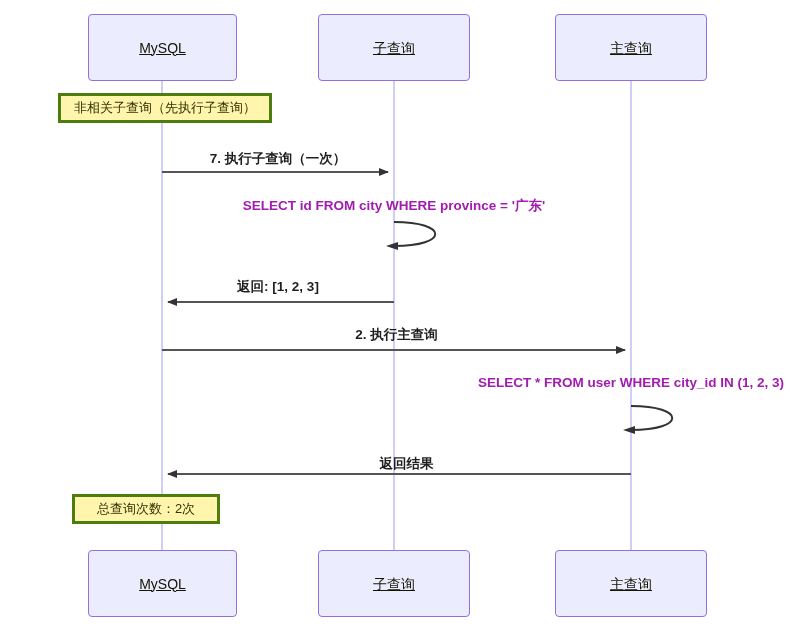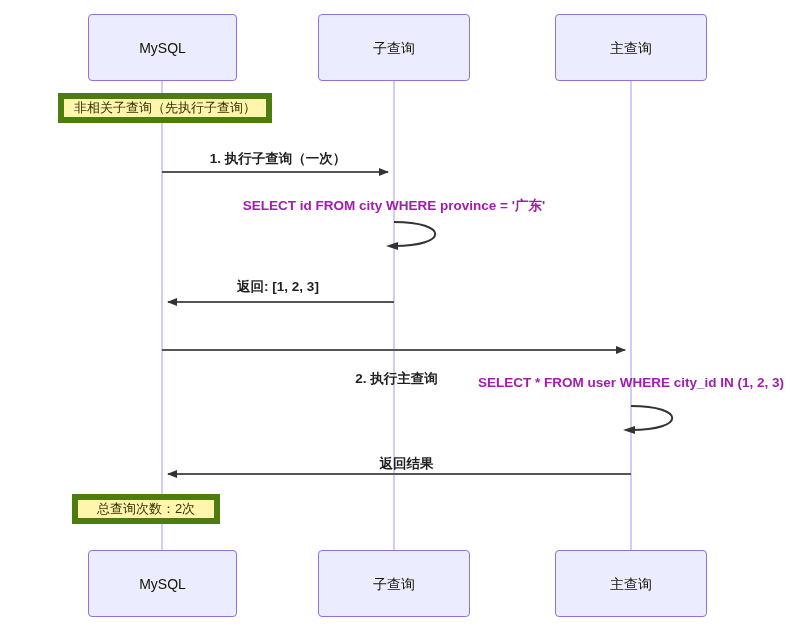--- a/index.html
+++ b/index.html
@@ -29,30 +29,31 @@
     box-sizing: border-box;
     display: flex;
     align-items: center;
     justify-content: center;
   }
   .participant-label {
     font-size: 14px;
     color: #131300;
     font-family: "Liberation Sans", "DejaVu Sans", sans-serif;
     line-height: 1;
+    text-decoration: underline;
   }
   .lifeline {
     position: absolute;
     width: 2px;
     background: #CFCEF7;
   }
   .note-box {
     position: absolute;
     background: #FFF5AD;
-    border: 6px solid #4d7c0f;
+    border: 3px solid #4d7c0f;
     box-sizing: border-box;
     display: flex;
     align-items: center;
     justify-content: center;
     padding: 0 8px;
   }
   .note-label {
     font-size: 13px;
     color: #333300;
     white-space: nowrap;
@@ -139,25 +140,25 @@
     <line x1="394" y1="302" x2="168" y2="302" stroke="#555555" stroke-width="2" marker-end="url(#ah-left)"></line>
 
     <line x1="162" y1="350" x2="625" y2="350" stroke="#555555" stroke-width="2" marker-end="url(#ah-right)"></line>
 
     <path d="M631,406 C686,406 686,430 631,430" fill="none" stroke="#333333" stroke-width="2"></path>
     <path d="M635,426 L623,430 L635,434 z" fill="#333333"></path>
 
     <line x1="631" y1="474" x2="168" y2="474" stroke="#555555" stroke-width="2" marker-end="url(#ah-left)"></line>
   </svg>
 
-  <div class="msg-label" style="left:162px; top:150px; width:232px;">1. 执行子查询（一次）</div>
+  <div class="msg-label" style="left:162px; top:150px; width:232px;">7. 执行子查询（一次）</div>
 
   <div class="sql-label" style="left:184px; top:197px; width:420px;">SELECT id FROM city WHERE province = '广东'</div>
 
   <div class="msg-label" style="left:162px; top:278px; width:232px;">返回: [1, 2, 3]</div>
 
-  <div class="msg-label" style="left:162px; top:326px; width:469px;margin-top:44px;">2. 执行主查询</div>
+  <div class="msg-label" style="left:162px; top:326px; width:469px;">2. 执行主查询</div>
 
   <div class="sql-label" style="left:421px; top:375px; width:420px;">SELECT * FROM user WHERE city_id IN (1, 2, 3)</div>
 
   <div class="msg-label" style="left:162px; top:455px; width:469px;padding-left:10px;">返回结果</div>
 
 </div>
 
 </body></html>

